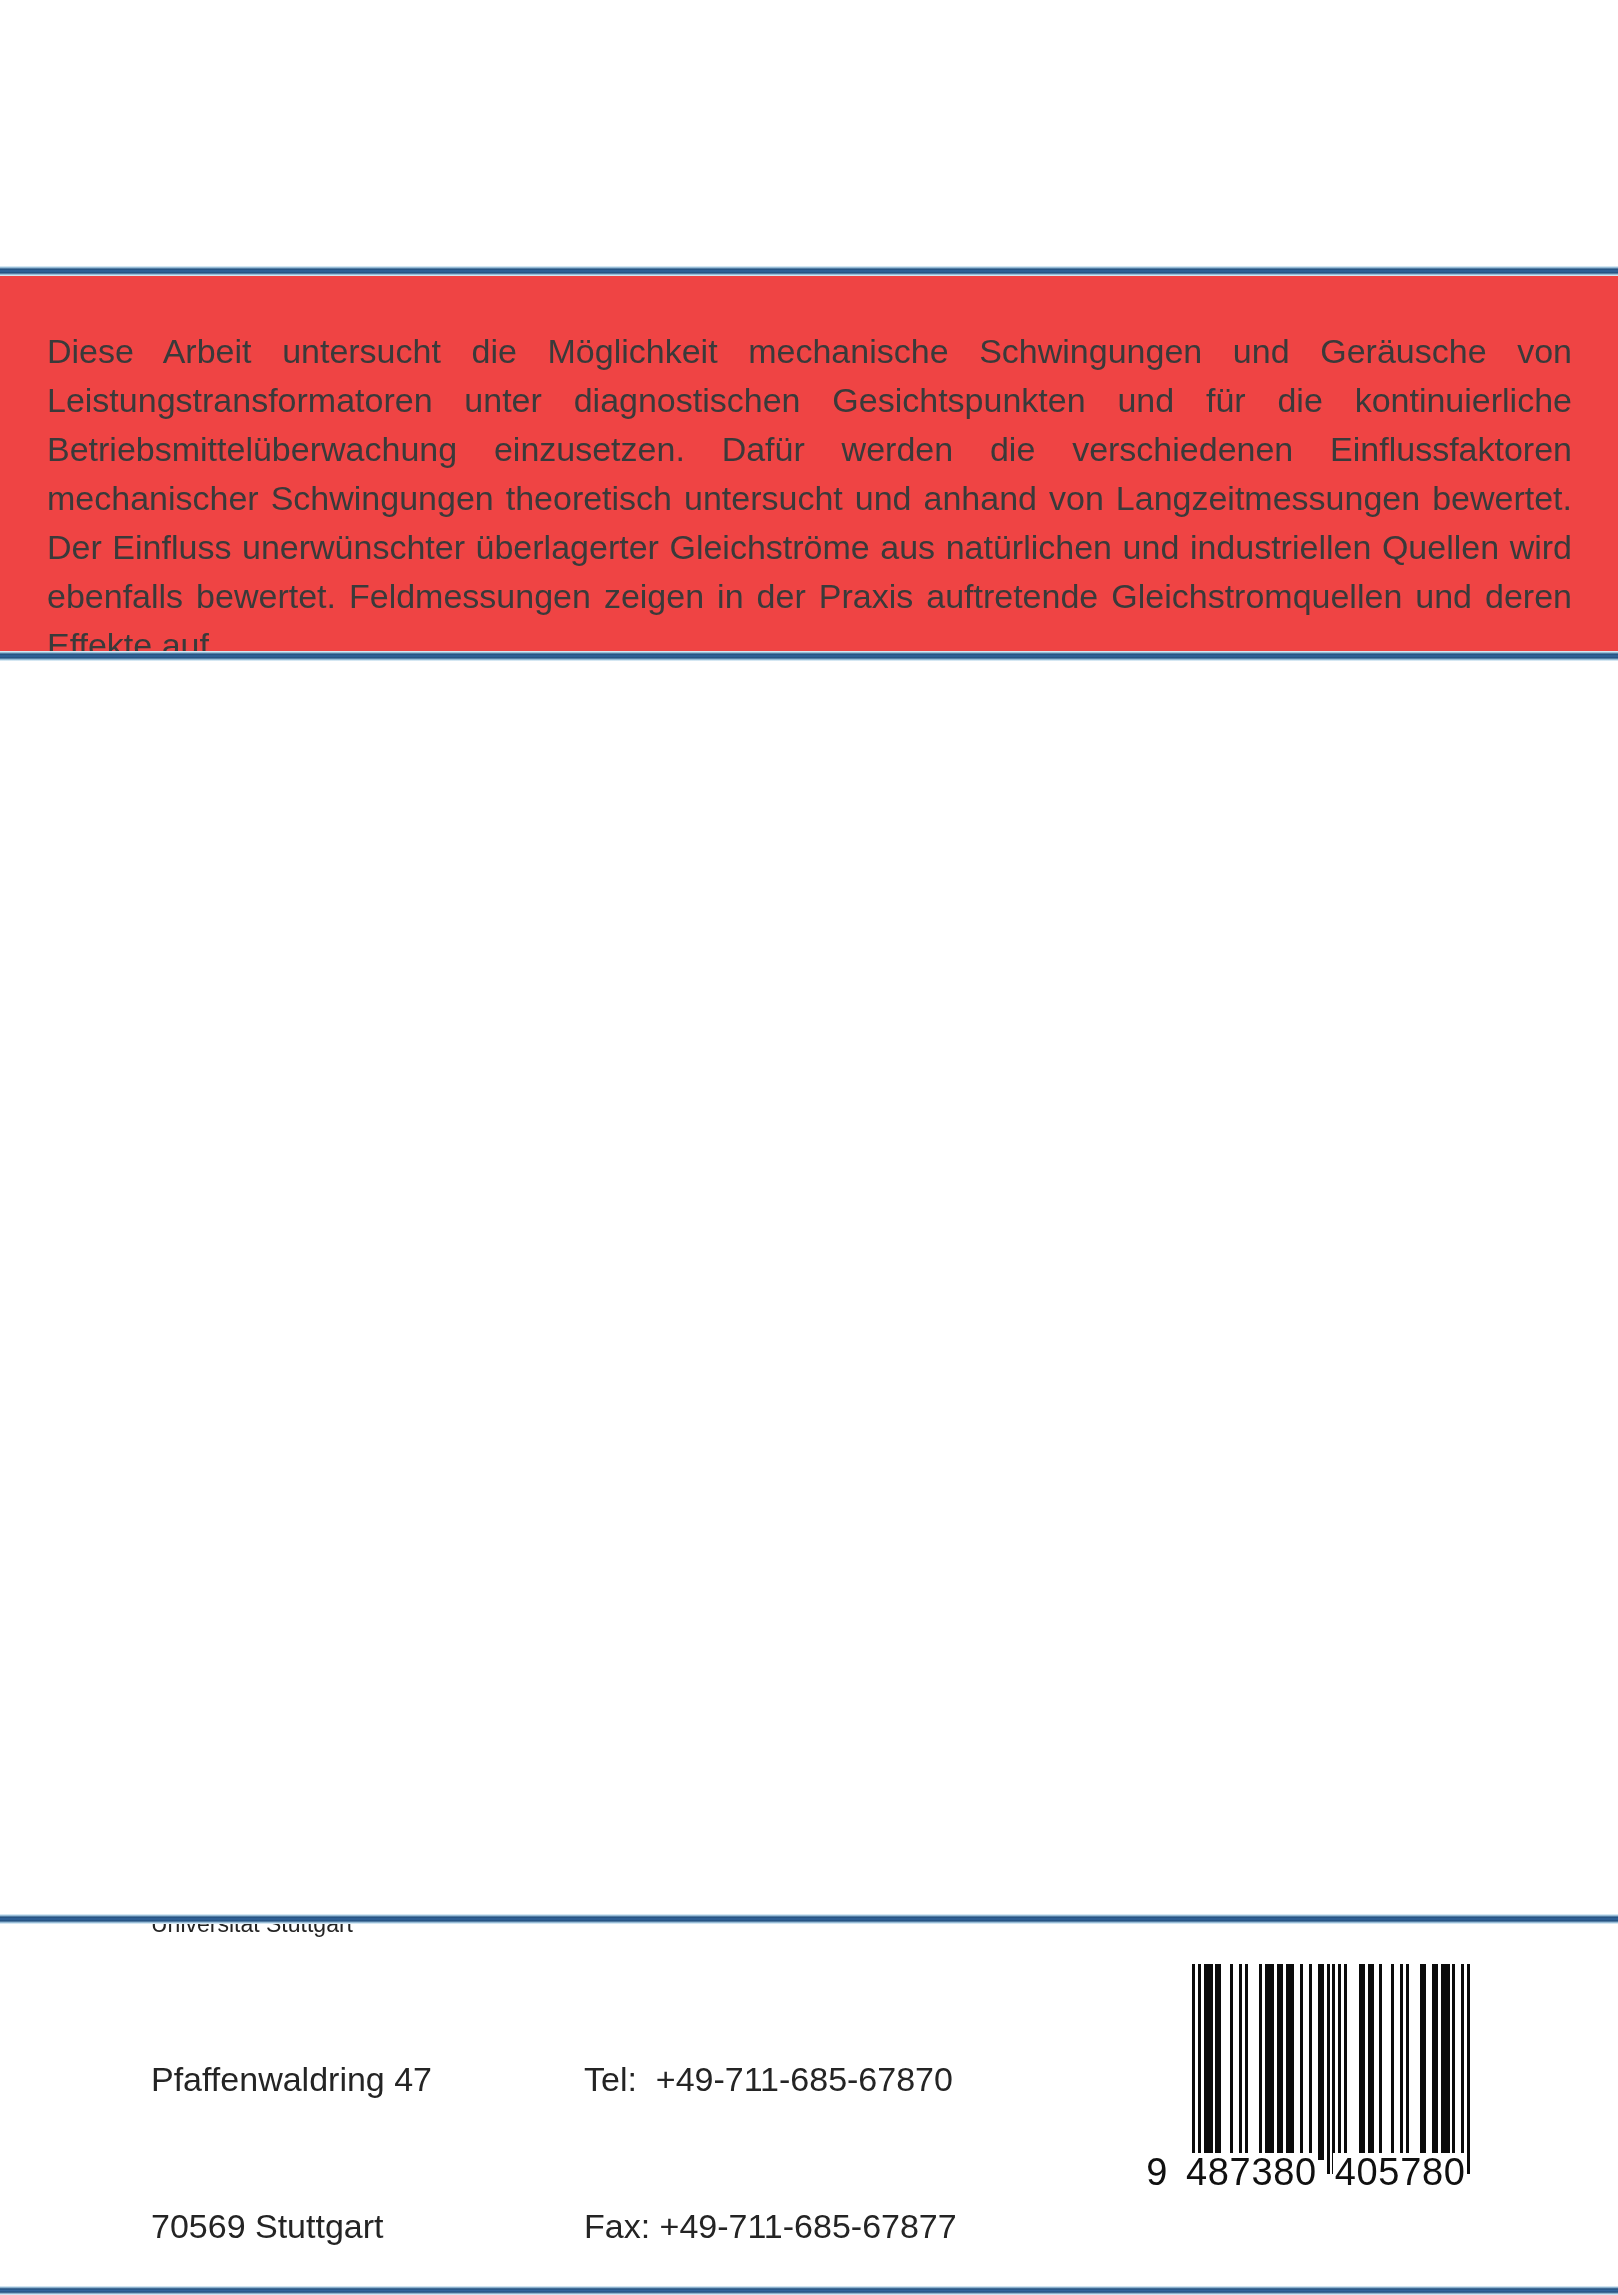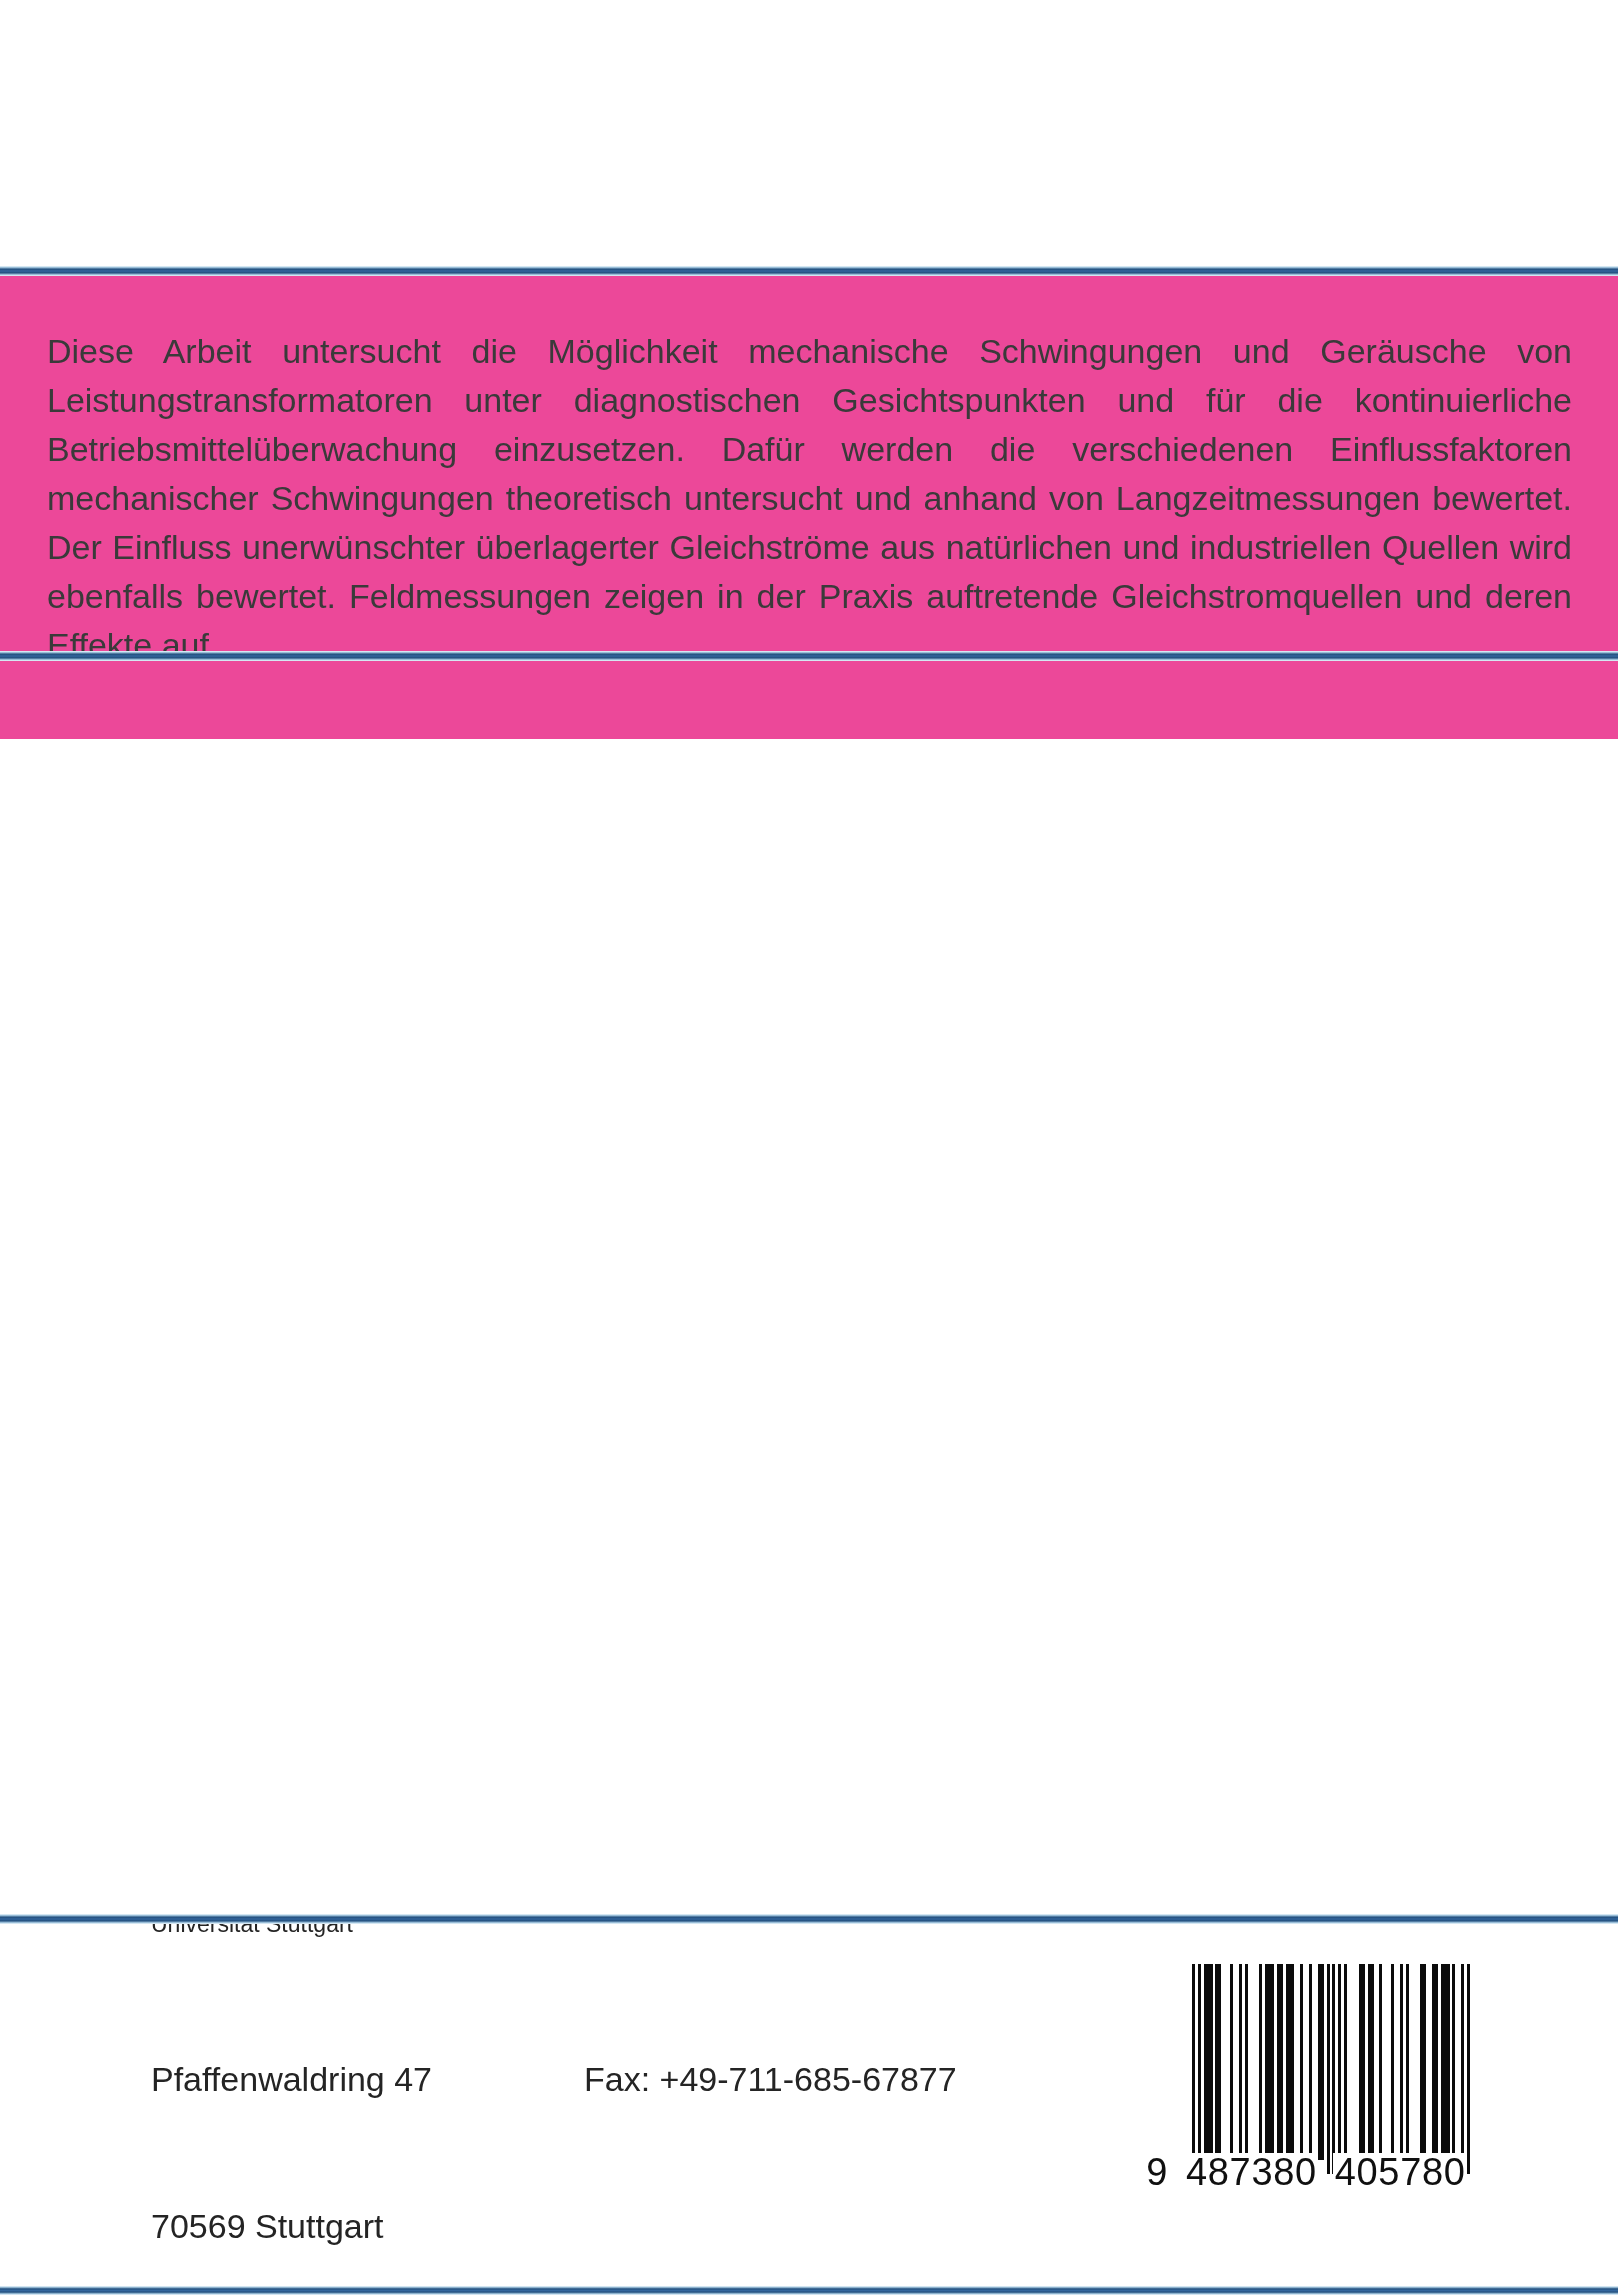--- a/index.html
+++ b/index.html
@@ -20,22 +20,22 @@
       #24517f 68%, #9fc3dc 86%, #f2fbff 100%);
   }
   .rule-top      { top: 266px; }
   .rule-abstract { top: 651px; }
   .rule-footer   { top: 1914px; }
   .rule-bottom   { top: 2286px; height: 9.4px; }
 
   
   .abstract-box {
     position: absolute; left: 0; top: 276px;
-    width: 1618px; height: 463px;
-    background: #ec4899;
+    width: 1618px; height: 375px;
+    background: #ef4444;
   }
   .abstract-text {
     position: absolute; left: 47px; top: 51px;
     width: 1525px;
     font-size: 34px; line-height: 49px;
     text-align: justify;
     color: #3a3a3a;
   }
 
   
@@ -93,20 +93,21 @@
 
 <div class="rule rule-footer"></div>
 
 <div class="address">
   <div>Pfaffenwaldring 47</div>
   <div>70569 Stuttgart</div>
   
 </div>
 
 <div class="contact">
+  <div class="contact-line">Tel:  +49-711-685-67870</div>
   <div class="contact-line">Fax: +49-711-685-67877</div>
   
   
 </div>
 
 <div class="barcode-bars" id="barcode-bars">
     <div class="bar" style="left: 0%; width: 1.08263%; height: 100%; background: rgb(11, 11, 11);"></div>
     <div class="bar" style="left: 2.10526%; width: 1.08263%; height: 100%; background: rgb(11, 11, 11);"></div>
     <div class="bar" style="left: 4.21053%; width: 1.08263%; height: 93.5%; background: rgb(11, 11, 11);"></div>
     <div class="bar" style="left: 5.26316%; width: 1.08263%; height: 93.5%; background: rgb(11, 11, 11);"></div>

